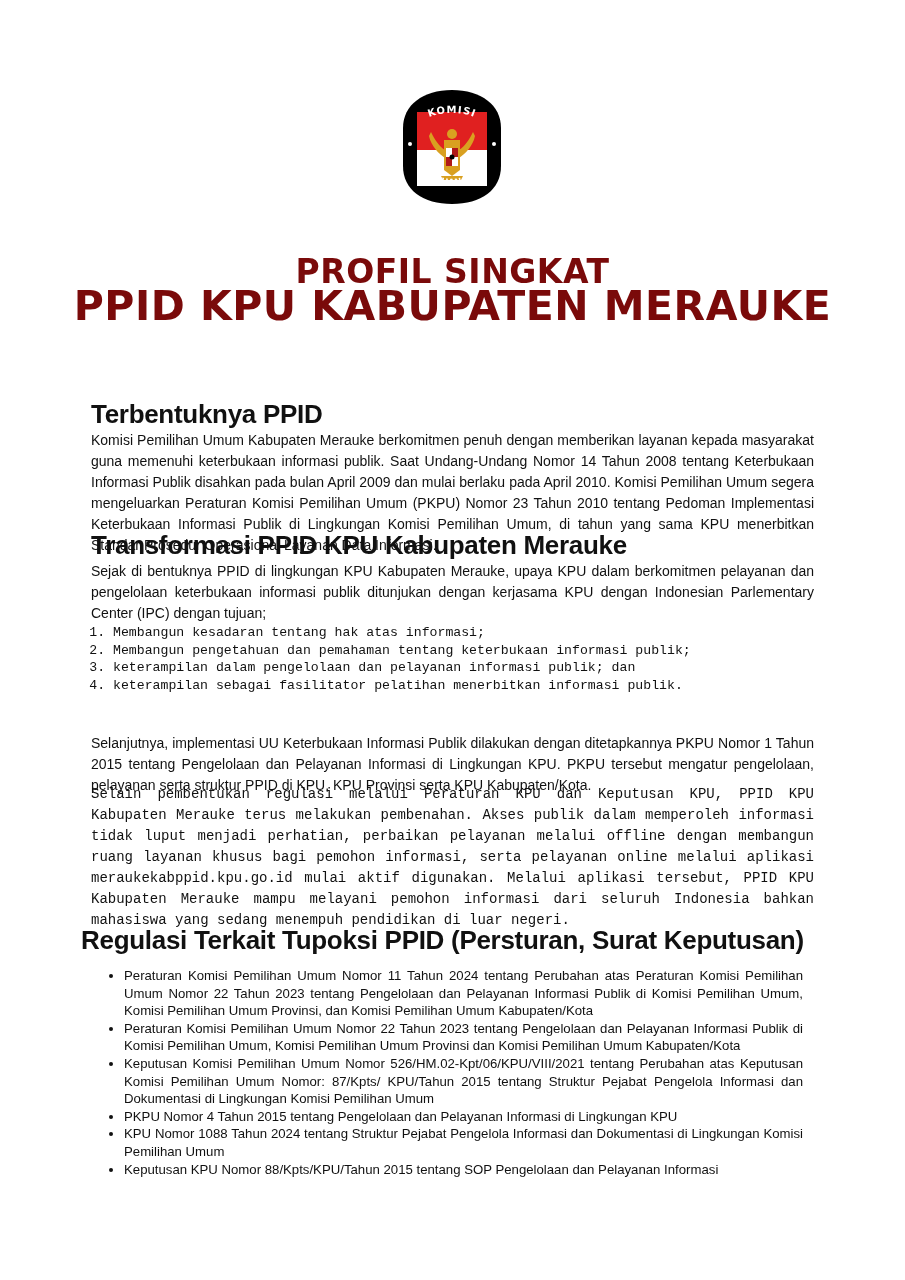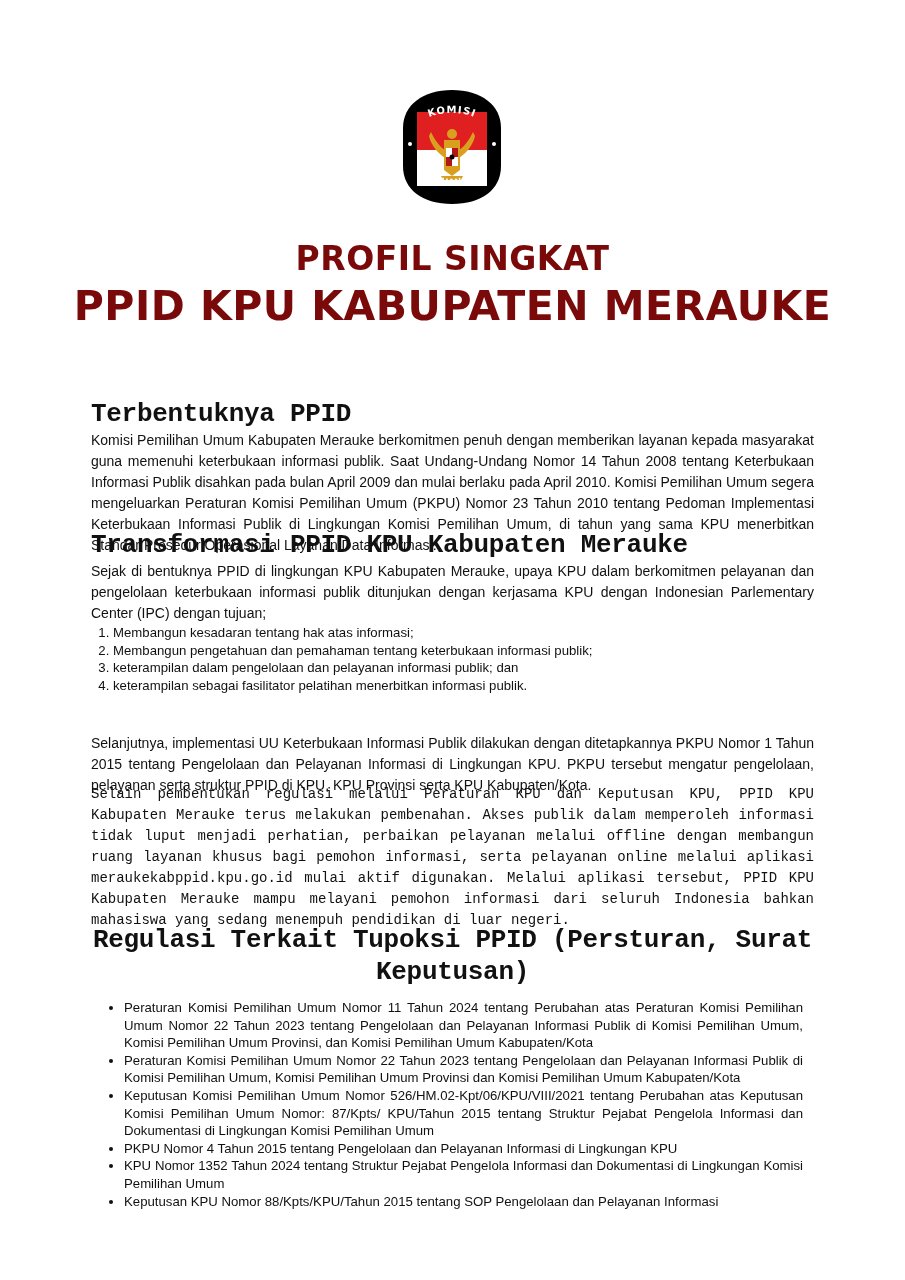--- a/index.html
+++ b/index.html
@@ -1,33 +1,33 @@
 <!DOCTYPE html>
 <html><head>
 <meta charset="utf-8">
 <style>
   html, body { margin: 0; padding: 0; background: #ffffff; }
   body { width: 905px; height: 1280px; position: relative; overflow: hidden; font-family: "Liberation Sans", sans-serif; color: #111; }
   .logo { position: absolute; left: 401px; top: 88px; width: 102px; height: 118px; }
   .title { position: absolute; left: 0; width: 905px; text-align: center; font-family: "DejaVu Sans", sans-serif; font-weight: bold; color: #7a0a0a; letter-spacing: 0.5px; }
-  .t1 { top: 239px; font-size: 33px; }
+  .t1 { top: 252px; font-size: 33px; }
   .t2 { top: 282px; font-size: 41px; }
   .content { position: absolute; left: 91px; width: 723px; }
-  h2 { margin: 0; font-family: Liberation Mono, monospace; font-weight: bold; font-size: 26px; color: #111; line-height: 32px; letter-spacing: -0.3px; }
+  h2 { margin: 0; font-family: Liberation Sans, sans-serif; font-weight: bold; font-size: 26px; color: #111; line-height: 32px; letter-spacing: -0.3px; }
   p { margin: 0; font-size: 14px; line-height: 21px; text-align: justify; }
   ol { margin: 0; padding-left: 22px; font-size: 13.2px; line-height: 17.6px; }
-  ol li { padding-left: 0px; }
+  ol li { padding-left: 0px; font-family: Liberation Mono, monospace; }
   ul { margin: 11px; padding-left: 22px; font-size: 13.2px; line-height: 17.6px; }
   ul li { text-align: justify; }
   .s1 { top: 398px; }
   .s2 { top: 529px; }
   .p2 { top: 733px; }
   .p3 { top: 784px; font-family: Liberation Mono, monospace; }
   .s3 { top: 924px; }
-  .s3 h2 { text-align: center; margin-left: -10px; margin-right: -10px; }
+  .s3 h2 { text-align: left; margin-left: -10px; margin-right: -10px; }
 </style>
 </head>
 <body>
 
 <div class="logo">
   <svg width="102" height="118" viewBox="0 0 102 118">
     <defs>
       <clipPath id="shield">
         <path d="M51 4 C78 4 96 18 98 40 L98 78 C96 100 78 114 51 114 C24 114 6 100 4 78 L4 40 C6 18 24 4 51 4 Z"></path>
       </clipPath>
@@ -90,16 +90,16 @@
   <p>Selain pembentukan regulasi melalui Peraturan KPU dan Keputusan KPU, PPID KPU Kabupaten Merauke terus melakukan pembenahan. Akses publik dalam memperoleh informasi tidak luput menjadi perhatian, perbaikan pelayanan melalui offline dengan membangun ruang layanan khusus bagi pemohon informasi, serta pelayanan online melalui aplikasi meraukekabppid.kpu.go.id mulai aktif digunakan. Melalui aplikasi tersebut, PPID KPU Kabupaten Merauke mampu melayani pemohon informasi dari seluruh Indonesia bahkan mahasiswa yang sedang menempuh pendidikan di luar negeri.</p>
 </div>
 
 <div class="content s3">
   <h2>Regulasi Terkait Tupoksi PPID (Persturan, Surat Keputusan)</h2>
   <ul>
     <li>Peraturan Komisi Pemilihan Umum Nomor 11 Tahun 2024 tentang Perubahan atas Peraturan Komisi Pemilihan Umum Nomor 22 Tahun 2023 tentang Pengelolaan dan Pelayanan Informasi Publik di Komisi Pemilihan Umum, Komisi Pemilihan Umum Provinsi, dan Komisi Pemilihan Umum Kabupaten/Kota</li>
     <li>Peraturan Komisi Pemilihan Umum Nomor 22 Tahun 2023 tentang Pengelolaan dan Pelayanan Informasi Publik di Komisi Pemilihan Umum, Komisi Pemilihan Umum Provinsi dan Komisi Pemilihan Umum Kabupaten/Kota</li>
     <li>Keputusan Komisi Pemilihan Umum Nomor 526/HM.02-Kpt/06/KPU/VIII/2021 tentang Perubahan atas Keputusan Komisi Pemilihan Umum Nomor: 87/Kpts/ KPU/Tahun 2015 tentang Struktur Pejabat Pengelola Informasi dan Dokumentasi di Lingkungan Komisi Pemilihan Umum</li>
     <li>PKPU Nomor 4 Tahun 2015 tentang Pengelolaan dan Pelayanan Informasi di Lingkungan KPU</li>
-    <li>KPU Nomor 1352 Tahun 2024 tentang Struktur Pejabat Pengelola Informasi dan Dokumentasi di Lingkungan Komisi Pemilihan Umum</li>
+    <li>KPU Nomor 1088 Tahun 2024 tentang Struktur Pejabat Pengelola Informasi dan Dokumentasi di Lingkungan Komisi Pemilihan Umum</li>
     <li>Keputusan KPU Nomor 88/Kpts/KPU/Tahun 2015 tentang SOP Pengelolaan dan Pelayanan Informasi</li>
   </ul>
 </div>
 
 </body></html>

